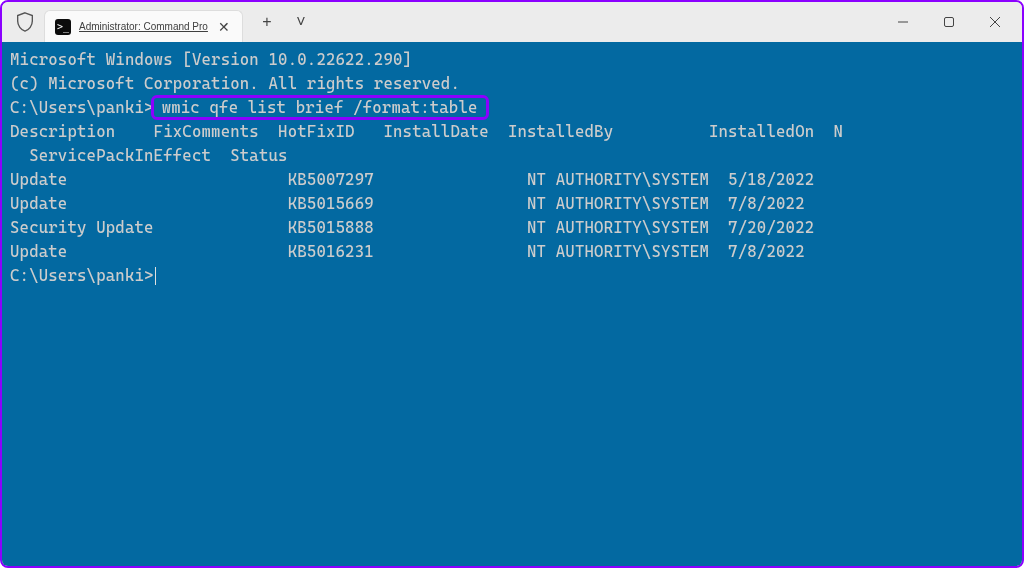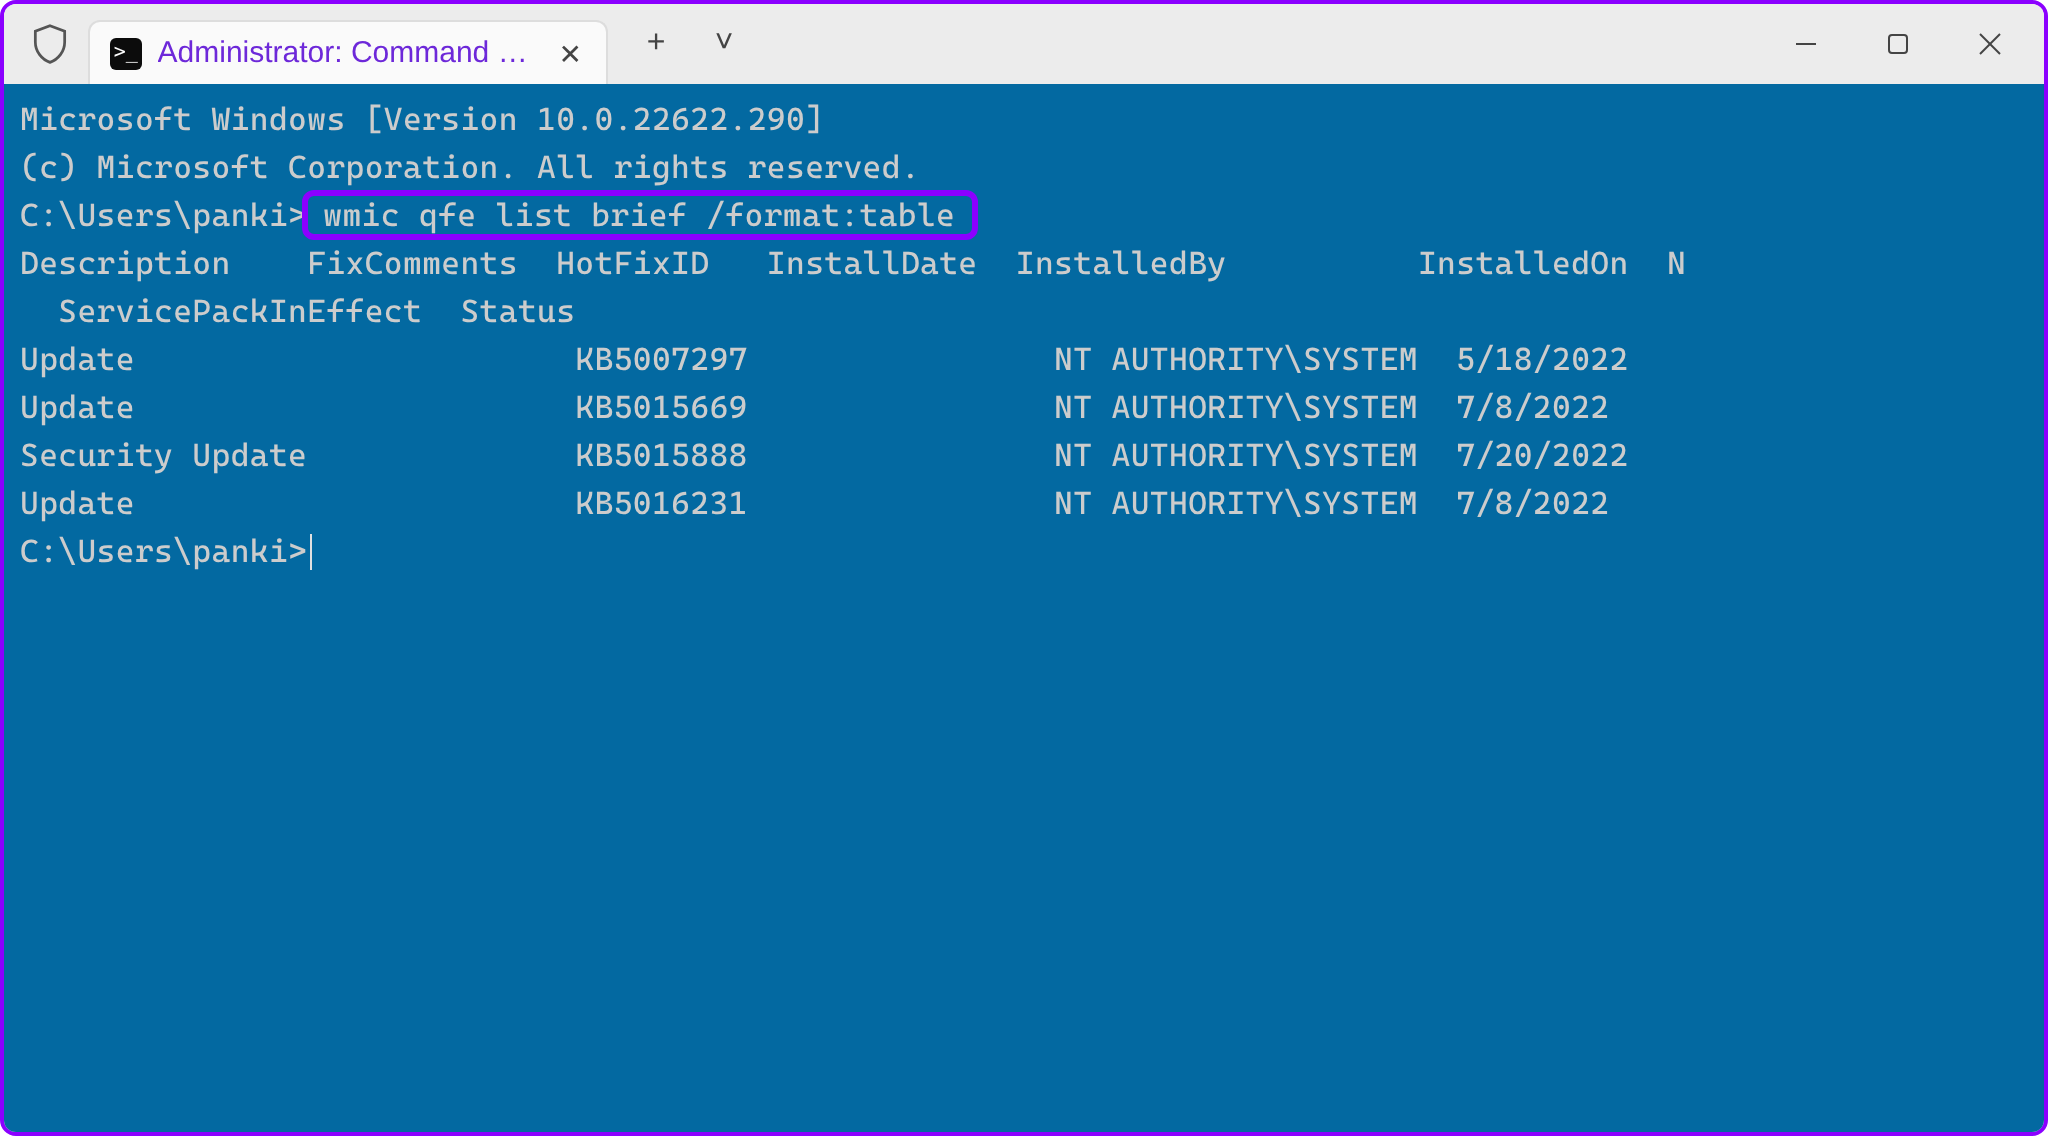--- a/index.html
+++ b/index.html
@@ -44,21 +44,21 @@
       width: 16px; height: 16px;
       background: #0c0c0c;
       display: inline-flex;
       align-items: center;
       justify-content: center;
       color: #fff;
       font-size: 10px;
       font-family: monospace;
       border-radius: 3px;
     }
-    .tab-title { font-size: 15px; color: #6d28d9; white-space: nowrap; overflow: hidden; text-overflow: ellipsis; }
+    .tab-title { font-size: 10px; color: #404040; white-space: nowrap; overflow: hidden; text-overflow: ellipsis; text-decoration: underline; }
     .tab-close { width: 16px; height: 16px; font-size: 14px; color: #444; display:flex;align-items:center;justify-content:center; }
     .tab-actions { display: flex; align-items: center; gap: 6px; margin-left: 10px; }
     .tab-action-btn {
       width: 28px; height: 28px;
       display: flex; align-items: center; justify-content: center;
       font-size: 16px; color: #444;
     }
     .win-controls { margin-left: auto; display: flex; }
     .win-btn {
       width: 46px; height: 40px;

